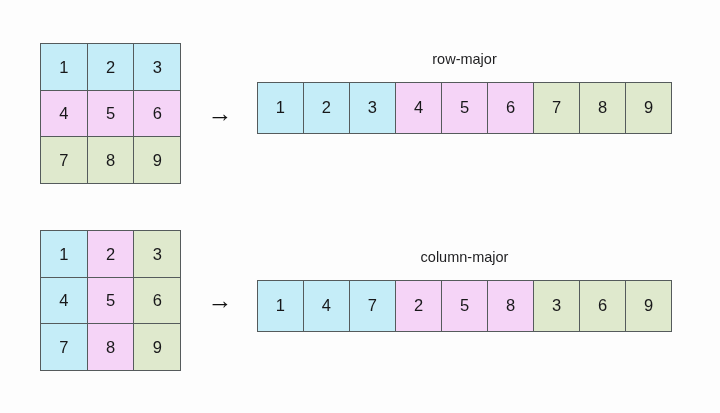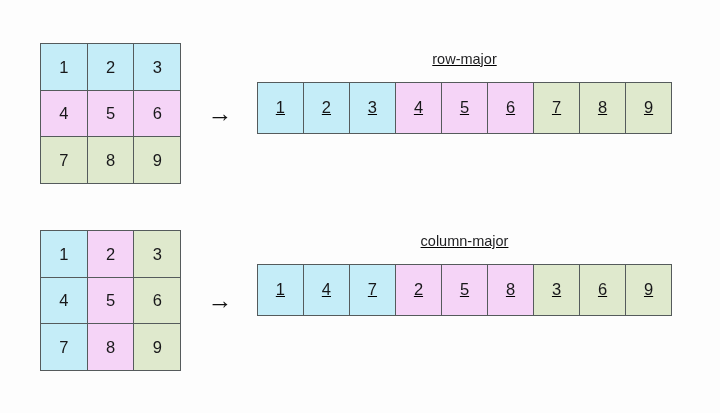--- a/index.html
+++ b/index.html
@@ -52,23 +52,23 @@
     align-items: center;
     justify-content: center;
     color: #111111;
     font-size: 25px;
     line-height: 1;
   }
   #arrow-row-major { left: 203px; top: 101px; }
   #arrow-col-major { left: 203px; top: 288px; }
 
   
-  .array-group { position: absolute; text-decoration: underline; }
+  .array-group { position: absolute; }
   #array-group-row-major { left: 257px; top: 52px; }
-  #array-group-col-major { left: 257px; top: 234px; }
+  #array-group-col-major { left: 257px; top: 250px; }
 
   .array-label {
     width: 415px;
     text-align: center;
     font-size: 14.5px;
     color: #1e1e20;
     line-height: 1;
     margin-bottom: 15px;
   }
   .array {

